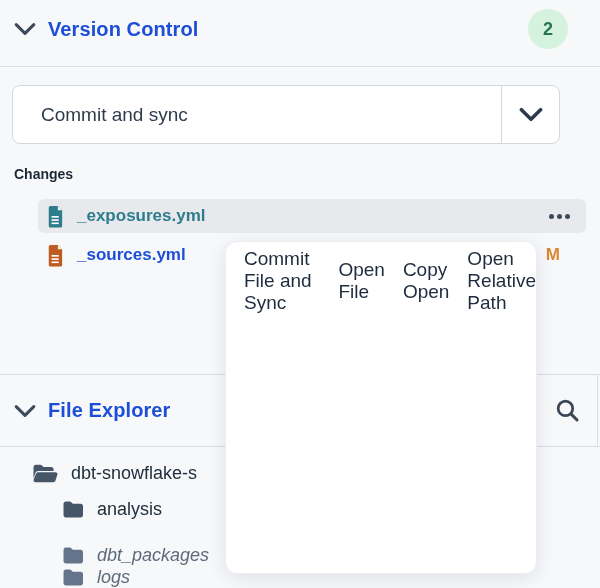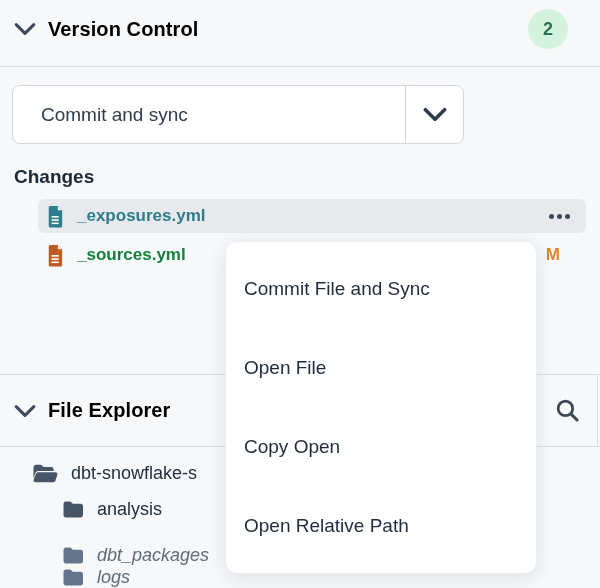--- a/index.html
+++ b/index.html
@@ -8,47 +8,47 @@
     font-family:"Liberation Sans", sans-serif;
     background:#f7f8fa;
     color:#1b2836;
     -webkit-font-smoothing:antialiased;
   }
   #app{position:relative;width:600px;height:588px;overflow:hidden;background:#f7f8fa;}
 
   
   .vc-header{position:absolute;top:8px;left:0;right:0;height:42px;display:flex;align-items:center;}
   .chev{display:inline-flex;color:#3d4a5c;margin-left:14px;}
-  .section-title{font-size:20px;font-weight:700;color:#000000;margin-left:12px;letter-spacing:.1px;}
+  .section-title{font-size:20px;font-weight:700;color:#1d4ed8;margin-left:12px;letter-spacing:.1px;}
   .count-badge{
     position:absolute;right:32px;top:1px;width:40px;height:40px;border-radius:50%;
     background:#d5f2df;color:#287351;font-size:18px;font-weight:600;
     display:flex;align-items:center;justify-content:center;
   }
   .divider{position:absolute;left:0;right:0;height:1px;background:#dadde2;}
   .div-top{top:66px;}
 
   
   .commit-dd{
-    position:absolute;left:12px;top:85px;width:452px;height:59px;
+    position:absolute;left:12px;top:85px;width:548px;height:59px;
     background:#ffffff;border:1px solid #d4d8dd;border-radius:8px;
     box-sizing:border-box;display:flex;align-items:stretch;cursor:pointer;
   }
   .commit-dd-label{flex:1;display:flex;align-items:center;padding-left:28px;font-size:19px;color:#2f3c4e;}
   .commit-dd-caret{width:57px;border-left:1px solid #d4d8dd;display:flex;align-items:center;justify-content:center;color:#2f3b4d;}
 
   
-  .changes-label{position:absolute;left:14px;top:166px;font-size:19px;font-weight:700;color:#1b2836;}
+  .changes-label{position:absolute;left:14px;top:166px;font-size:14px;font-weight:700;color:#1b2836;}
   .change-row{position:absolute;left:38px;width:548px;height:34px;display:flex;align-items:center;box-sizing:border-box;cursor:pointer;}
   .row-exposures{top:199px;background:#e7e9ed;border-radius:6px;}
   .row-sources{top:238px;}
   .file-ic{margin-left:8px;display:inline-flex;flex:0 0 auto;}
   .file-name{margin-left:12px;font-size:17px;white-space:nowrap;font-weight:bold;}
   .name-teal{color:#2e7d8c;}
-  .name-orange{color:#15803d;}
+  .name-orange{color:#1d4ed8;}
   .more-btn{margin-left:auto;margin-right:12px;display:flex;gap:3px;align-items:center;cursor:pointer;padding:4px;}
   .more-btn i{width:5px;height:5px;border-radius:50%;background:#3e4a59;display:block;}
   .status-m{margin-left:auto;margin-right:26px;font-size:17px;font-weight:700;color:#dd8630;}
 
   
   .div-fe-top{top:374px;}
   .div-fe-bottom{top:446px;}
   .fe-header{position:absolute;top:375px;left:0;right:64px;height:71px;display:flex;align-items:center;cursor:pointer;}
   .fe-search{
     position:absolute;top:375px;left:536px;width:62px;height:71px;
@@ -64,21 +64,21 @@
   .t-root{top:456px;left:32px;}
   .t-1{top:492px;left:62px;}
   .t-2{top:538px;left:62px;}
   .t-3{top:560px;left:62px;}
 
   
   .ctx-menu{
     position:absolute;left:225px;top:241px;width:312px;height:333px;box-sizing:border-box;
     background:#ffffff;border:1px solid #eceef1;border-radius:12px;
     box-shadow:0 4px 18px rgba(20,30,50,.10);
-    display:flex;flex-direction:column;justify-content:space-around;
+    display:flex;justify-content:space-around;
     padding:8px 0;z-index:10;
   }
   .ctx-item{
     display:flex;align-items:center;height:62px;padding-left:18px;
     font-size:19px;color:#1f2c3d;cursor:pointer;
   }
 </style>
 </head>
 <body>
 

